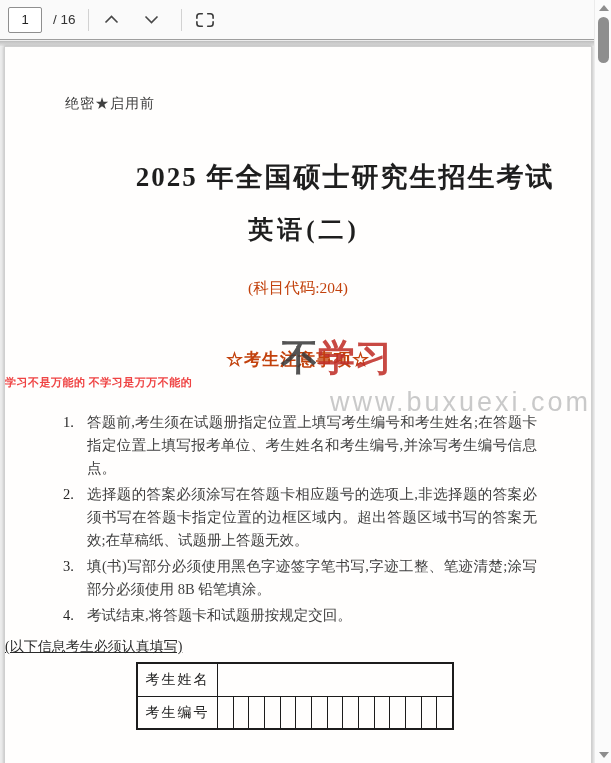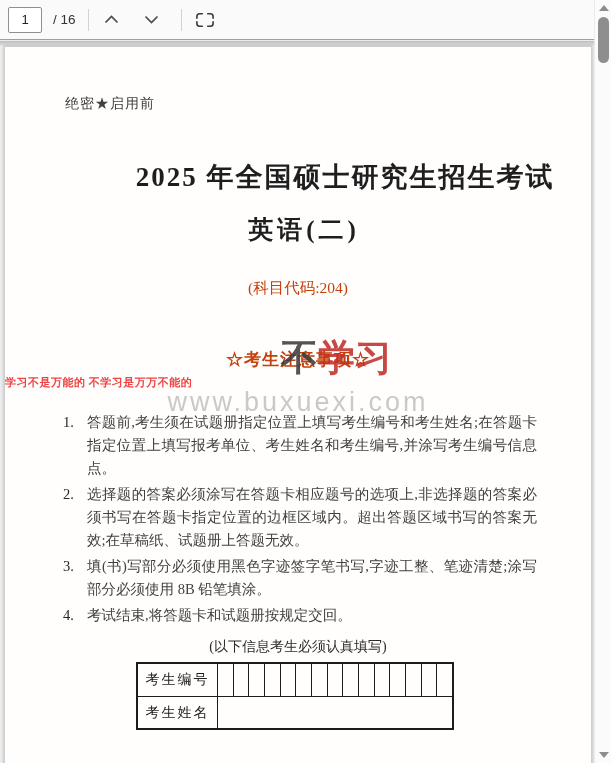--- a/index.html
+++ b/index.html
@@ -87,42 +87,42 @@
   }
   .wm-brand .wm-dark { color: #3d3d3d; }
   .wm-brand .wm-red  { color: #c1312a; }
   .wm-slogan {
     position: absolute; left: 0; top: 328px; width: 100%;
     text-align: left; font-size: 11px; font-weight: bold;
     color: #ef4444; letter-spacing: 0.5px; z-index: 3;
   }
   .wm-url {
     position: absolute; left: 0; top: 340px; width: 100%;
-    text-align: center; font-size: 27px; color: #c9c9c9;
+    text-align: right; font-size: 27px; color: #c9c9c9;
     letter-spacing: 3px; z-index: 3;
     font-family: "Liberation Sans", sans-serif;
   }
 
   
   .instructions {
     position: absolute; left: 58px; top: 364px; width: 474px;
   }
   .instr-item { display: flex; margin-bottom: 3px; }
   .instr-num {
     flex: 0 0 24px; font-size: 14.5px; line-height: 23px; color: #262626;
   }
   .instr-text {
     flex: 1; font-size: 14.5px; line-height: 23px; color: #404040;
     text-align: justify;
   }
 
   
   .fill-caption {
     position: absolute; left: 0; top: 591px; width: 100%;
-    text-align: center; font-size: 14px; color: #2b2b2b;
+    text-align: left; font-size: 14px; color: #2b2b2b; text-decoration: underline;
   }
   .fill-table {
     position: absolute; left: 131px; top: 615px; width: 318px;
     border: 2px solid #1c1c1c; background: #fffefd;
   }
   .fill-row { display: flex; height: 32px; }
   .fill-row + .fill-row { border-top: 1px solid #1c1c1c; }
   .fill-label {
     flex: 0 0 80px; border-right: 1px solid #1c1c1c;
     display: flex; align-items: center; justify-content: center;
@@ -222,42 +222,42 @@
     <div class="instr-item">
       <span class="instr-num">4.</span>
       <span class="instr-text">考试结束,将答题卡和试题册按规定交回。</span>
     </div>
   </div>
 
   <div class="fill-caption">(以下信息考生必须认真填写)</div>
 
   <div class="fill-table">
     <div class="fill-row">
+      <div class="fill-label">考生姓名</div>
+      <div class="name-cell"></div>
+    </div>
+    <div class="fill-row">
       <div class="fill-label">考生编号</div>
       <div class="grid-cells">
           <div class="grid-cell"></div>
           <div class="grid-cell"></div>
           <div class="grid-cell"></div>
           <div class="grid-cell"></div>
           <div class="grid-cell"></div>
           <div class="grid-cell"></div>
           <div class="grid-cell"></div>
           <div class="grid-cell"></div>
           <div class="grid-cell"></div>
           <div class="grid-cell"></div>
           <div class="grid-cell"></div>
           <div class="grid-cell"></div>
           <div class="grid-cell"></div>
           <div class="grid-cell"></div>
           <div class="grid-cell"></div>
         </div>
-    </div>
-    <div class="fill-row">
-      <div class="fill-label">考生姓名</div>
-      <div class="name-cell"></div>
     </div>
   </div>
 
 </div>
 
 <div class="scrollbar-track">
   <div class="scroll-arrow-up"></div>
   <div class="scrollbar-thumb"></div>
   <div class="scroll-arrow-down"></div>
 </div>

